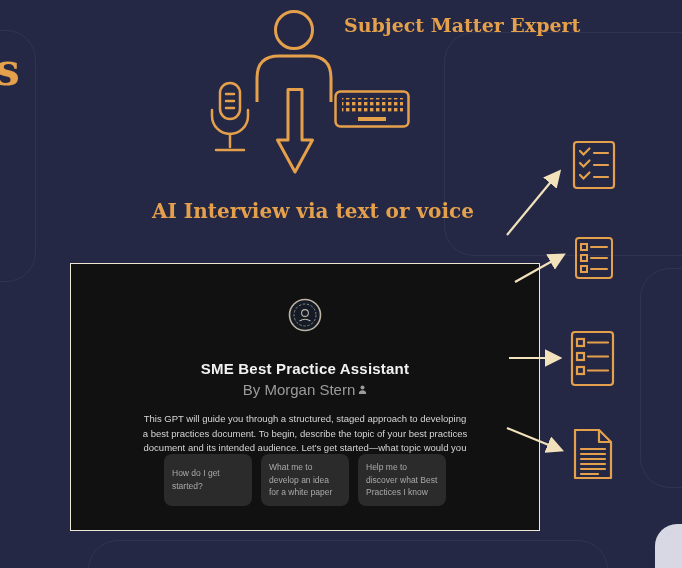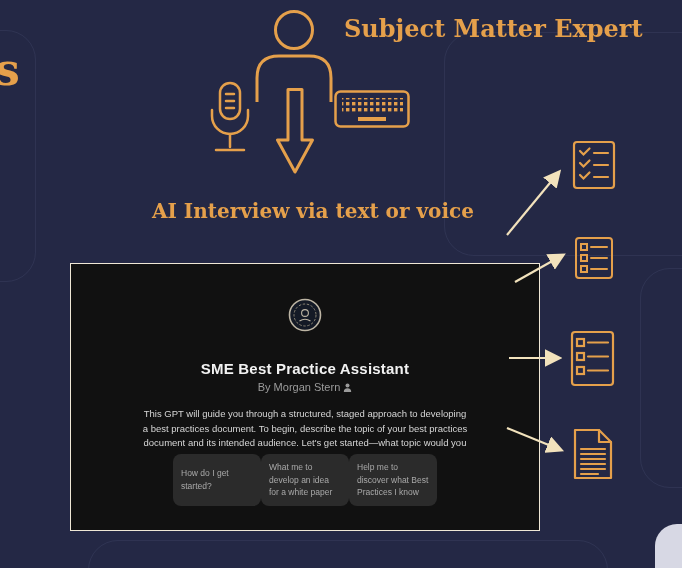--- a/index.html
+++ b/index.html
@@ -31,21 +31,21 @@
     border-radius:22px;background:#D7D8E4;
   }
   .cropped-text{
     position:absolute;left:-5px;top:48px;
     font-family:"DejaVu Serif", serif;font-weight:600;
     font-size:44px;color:var(--accent);line-height:1;
   }
   .sme-label{
     position:absolute;left:344px;top:14px;
     font-family:"DejaVu Serif", serif;font-weight:600;
-    font-size:24px;color:var(--accent);
+    font-size:19px;color:var(--accent);
   }
   .interview-label{
     position:absolute;left:152px;top:199px;
     font-family:"DejaVu Serif", serif;font-weight:600;
     font-size:20px;color:var(--accent);
   }
   .person-svg{position:absolute;left:248px;top:6px;}
   .mic-svg{position:absolute;left:206px;top:80px;}
   .down-arrow-svg{position:absolute;left:276px;top:88px;}
   .keyboard-svg{position:absolute;left:334px;top:90px;}
@@ -62,29 +62,29 @@
     display:flex;flex-direction:column;align-items:center;
     padding-top:34px;
   }
   .logo{width:34px;height:34px;}
   .card-title{
     margin-top:28px;font-size:15px;font-weight:700;color:var(--title-text);
     letter-spacing:0.2px;
   }
   .byline{
     margin-top:4px;display:flex;align-items:center;gap:3px;
-    font-size:11px;color:var(--muted-text);
+    font-size:15px;color:var(--muted-text);
   }
   .card-desc{
     margin-top:14px;width:330px;text-align:center;
     font-size:9.5px;line-height:1.55;color:var(--body-text);
   }
   .chips{
     position:absolute;left:0;right:0;bottom:24px;
-    display:flex;justify-content:center;align-items:stretch;
+    display:flex;justify-content:center;gap:9px;align-items:stretch;
   }
   .chip{
     width:88px;min-height:46px;border:none;border-radius:8px;
     background:var(--chip-bg);color:#A9A9A9;
     font-family:"Liberation Sans", sans-serif;
     font-size:8.5px;line-height:1.5;text-align:left;
     padding:7px 8px;cursor:pointer;
   }
 </style>
 </head>

